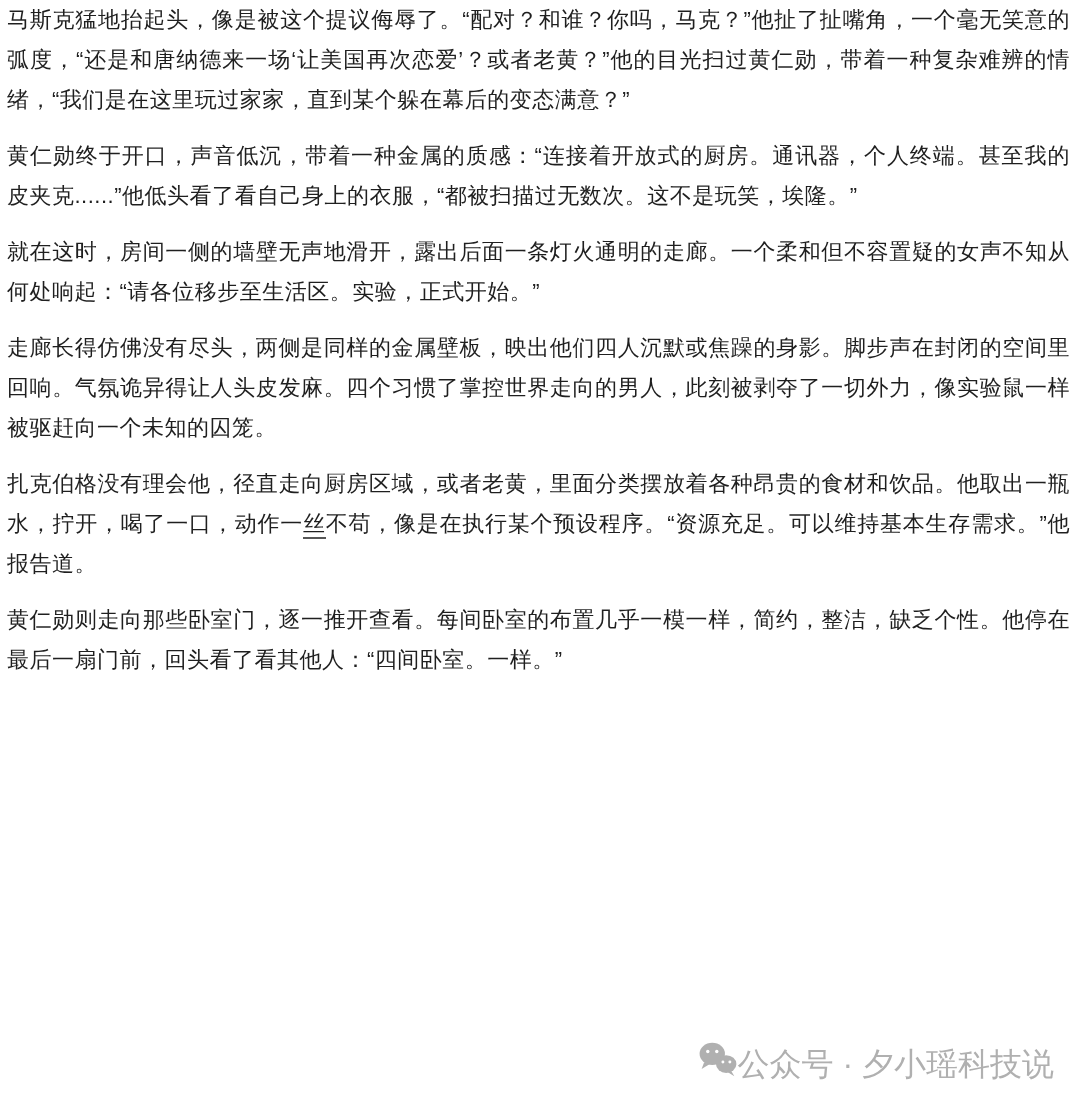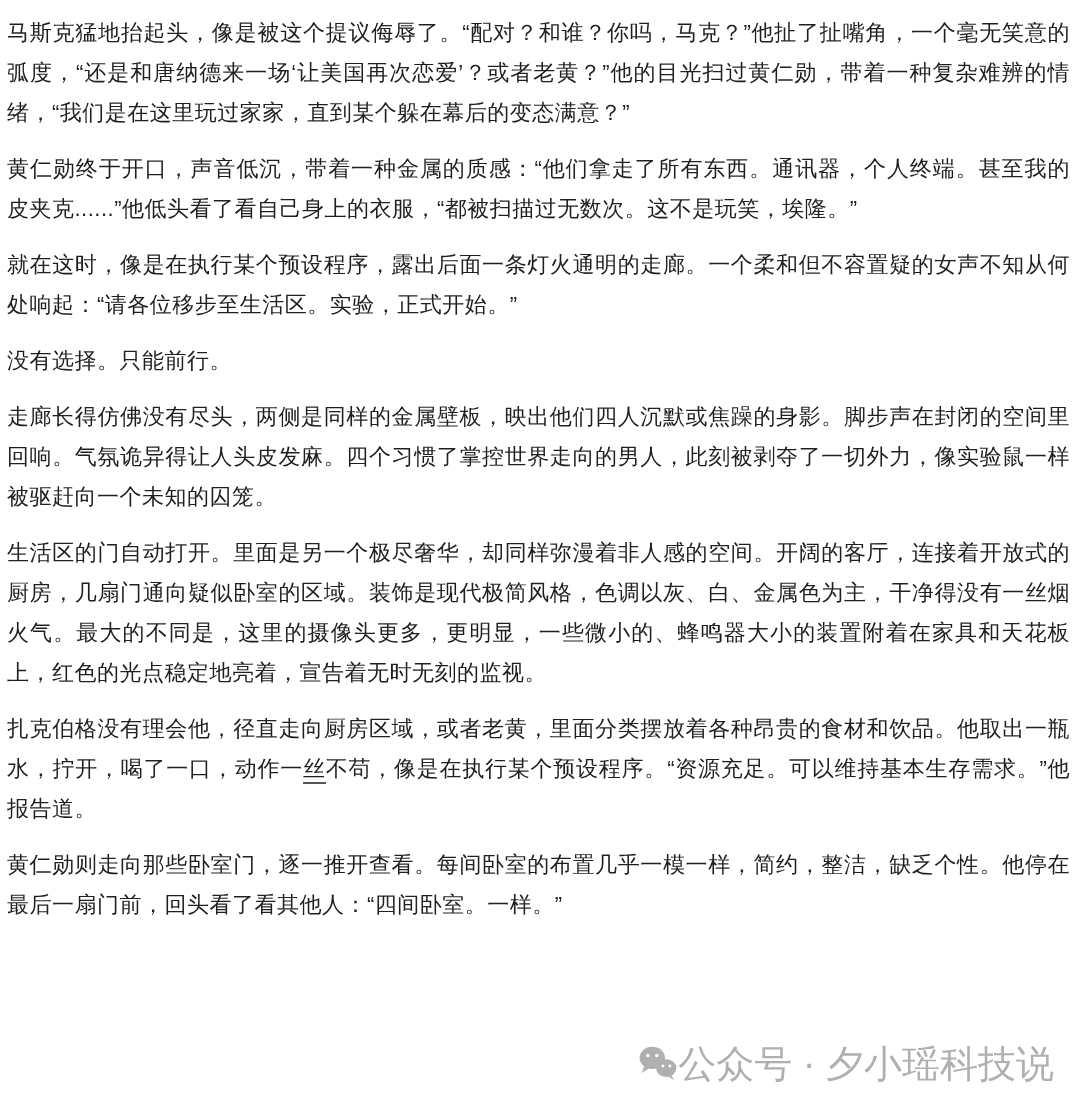--- a/index.html
+++ b/index.html
@@ -23,50 +23,48 @@
   }
   .para {
     margin: 16px 0;
     font-size: 22px;
     line-height: 40px;
     letter-spacing: 0.5px;
     text-align: justify;
     text-justify: inter-ideograph;
     word-break: break-all;
   }
-  .para:first-child { margin-top: 13px; }
+  .para:first-child { margin-top: 0; }
   .para .u {
     border-bottom: 2px solid #565656;
     padding-bottom: 1px;
   }
   .watermark {
     position: absolute;
     top: 1042px;
     right: 24px;
     display: flex;
-    align-items: center;
+    align-items: flex-start;
     color: #b0b0b0;
-    font-size: 38px;
+    font-size: 32px;
     line-height: 44px;
     white-space: nowrap;
     pointer-events: none;
   }
   .wx-icon { display: inline-flex; }
 </style>
 </head>
 <body>
 
 <main class="article">
   <div id="paragraphs">
       <p class="para"><span>马斯克猛地抬起头，像是被这个提议侮辱了。“配对？和谁？你吗，马克？”他扯了扯嘴角，一个毫无笑意的弧度，“还是和唐纳德来一场‘让美国再次恋爱’？或者老黄？”他的目光扫过黄仁勋，带着一种复杂难辨的情绪，“我们是在这里玩过家家，直到某个躲在幕后的变态满意？”</span></p>
-      <p class="para"><span>黄仁勋终于开口，声音低沉，带着一种金属的质感：“他们拿走了所有东西。通讯器，个人终端。甚至我的皮夹克......”他低头看了看自己身上的衣服，“都被扫描过无数次。这不是玩笑，埃隆。”</span></p>
-      <p class="para"><span>就在这时，像是在执行某个预设程序，露出后面一条灯火通明的走廊。一个柔和但不容置疑的女声不知从何处响起：“请各位移步至生活区。实验，正式开始。”</span></p>
-      <p class="para"><span>没有选择。只能前行。</span></p>
+      <p class="para"><span>黄仁勋终于开口，声音低沉，带着一种金属的质感：“连接着开放式的厨房。通讯器，个人终端。甚至我的皮夹克......”他低头看了看自己身上的衣服，“都被扫描过无数次。这不是玩笑，埃隆。”</span></p>
+      <p class="para"><span>就在这时，房间一侧的墙壁无声地滑开，露出后面一条灯火通明的走廊。一个柔和但不容置疑的女声不知从何处响起：“请各位移步至生活区。实验，正式开始。”</span></p>
       <p class="para"><span>走廊长得仿佛没有尽头，两侧是同样的金属壁板，映出他们四人沉默或焦躁的身影。脚步声在封闭的空间里回响。气氛诡异得让人头皮发麻。四个习惯了掌控世界走向的男人，此刻被剥夺了一切外力，像实验鼠一样被驱赶向一个未知的囚笼。</span></p>
-      <p class="para"><span>生活区的门自动打开。里面是另一个极尽奢华，却同样弥漫着非人感的空间。开阔的客厅，连接着开放式的厨房，几扇门通向疑似卧室的区域。装饰是现代极简风格，色调以灰、白、金属色为主，干净得没有一丝烟火气。最大的不同是，这里的摄像头更多，更明显，一些微小的、蜂鸣器大小的装置附着在家具和天花板上，红色的光点稳定地亮着，宣告着无时无刻的监视。</span></p>
       <p class="para"><span>扎克伯格没有理会他，径直走向厨房区域，或者老黄，里面分类摆放着各种昂贵的食材和饮品。他取出一瓶水，拧开，喝了一口，动作一</span><span class="u">丝</span><span>不苟，像是在执行某个预设程序。“资源充足。可以维持基本生存需求。”他报告道。</span></p>
       <p class="para"><span>黄仁勋则走向那些卧室门，逐一推开查看。每间卧室的布置几乎一模一样，简约，整洁，缺乏个性。他停在最后一扇门前，回头看了看其他人：“四间卧室。一样。”</span></p>
     </div>
 </main>
 
 <div class="watermark">
   <span class="wx-icon">
     <svg width="40" height="36" viewBox="0 0 48 44" aria-hidden="true">
       <g fill="#b0b0b0">
         <ellipse cx="17" cy="14.5" rx="15.5" ry="13.5"></ellipse>

